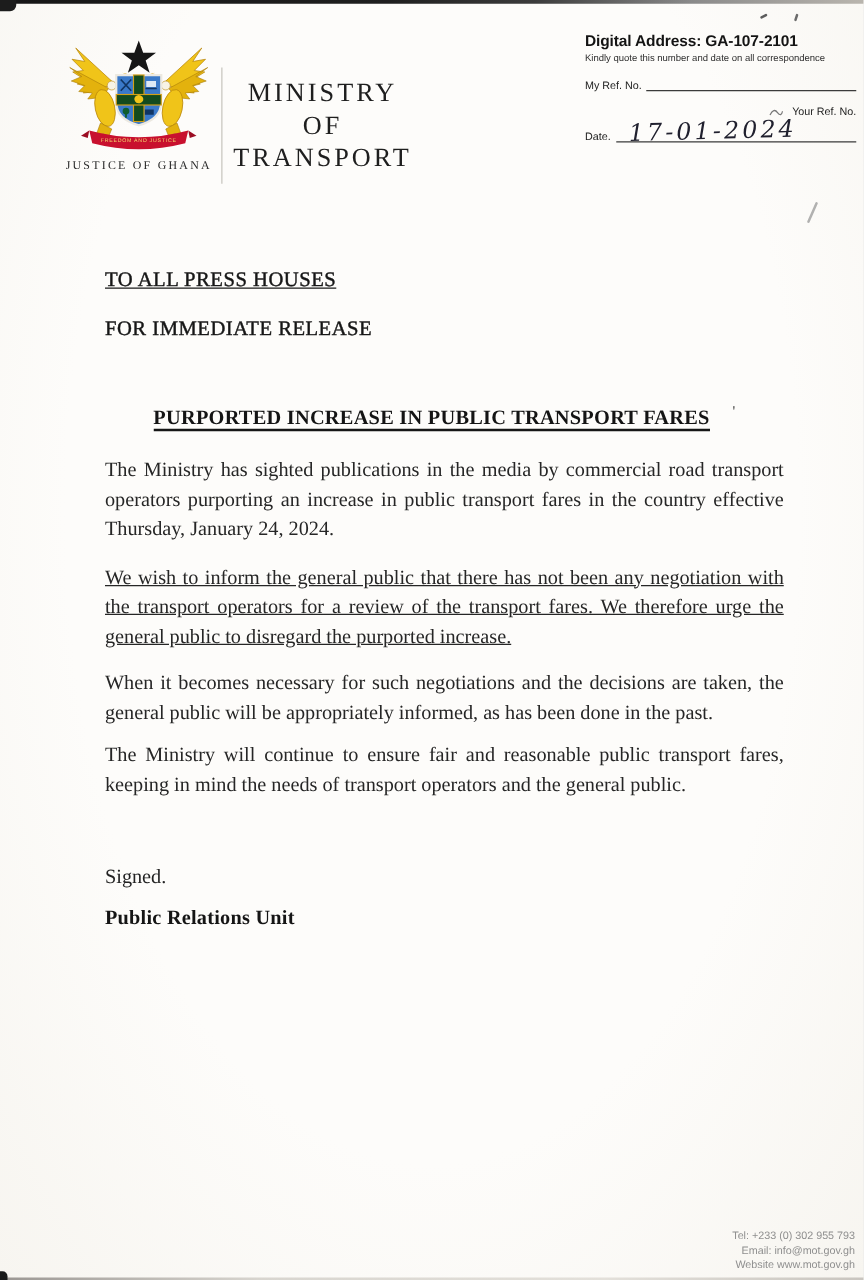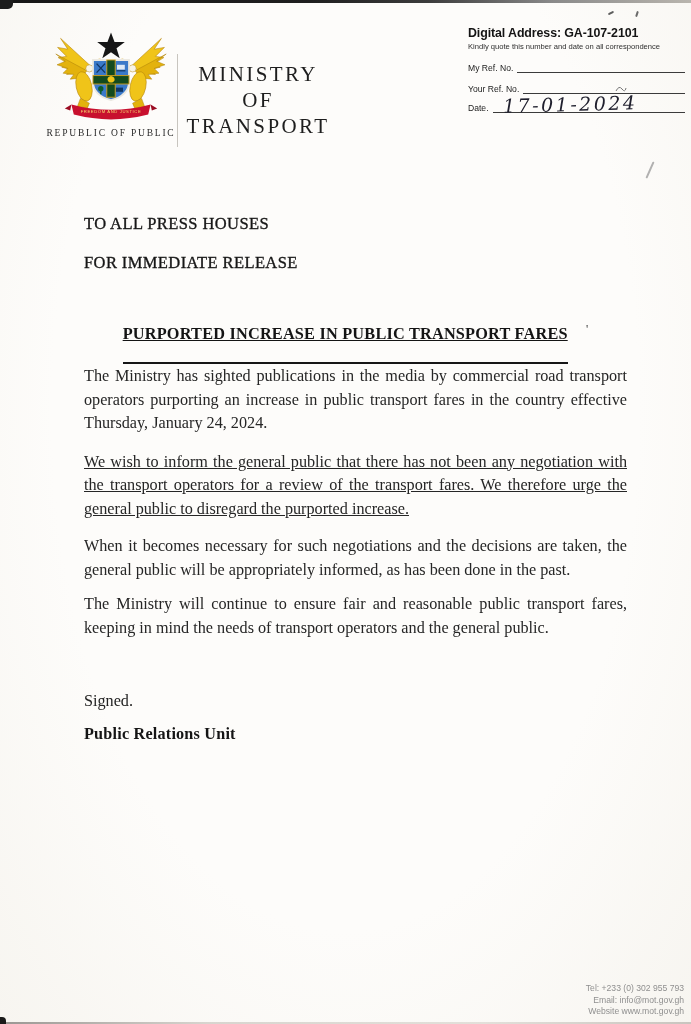--- a/index.html
+++ b/index.html
@@ -24,38 +24,38 @@
   .arms svg{width:120px;height:96px;display:block;margin:0 auto;}
   .arms-caption{font-size:9.5px;letter-spacing:1.8px;color:#2a2a2a;margin-top:2px;white-space:nowrap;}
   .lh-divider{position:absolute;left:177px;top:54px;width:1px;height:93px;background:#c8c5bf;}
   .ministry{position:absolute;left:184px;top:61px;width:148px;text-align:center;
     font-size:21px;letter-spacing:2.4px;line-height:26px;color:#1e1e1e;}
   .address-block{position:absolute;left:468px;top:26px;width:217px;font-family:"Liberation Sans", sans-serif;color:#141414;}
   .addr-bold{font-size:12.4px;font-weight:bold;line-height:15.5px;letter-spacing:-0.1px;}
   .addr-note{font-size:7.6px;color:#2e2e2e;margin-top:0;}
   .ref-row{display:flex;align-items:flex-end;font-size:8.6px;color:#222;}
   .row-myref{margin-top:12px;}
-  .row-yourref{margin-top:11px;}
+  .row-yourref{margin-top:11px;flex-direction:column;}
   .row-date{margin-top:9px;}
   .ref-line{flex:1;border-bottom:1px solid #3b3b3b;height:9px;margin-left:4px;position:relative;}
   .squiggle{position:absolute;right:58px;bottom:0;}
   .handwriting{
     position:absolute;left:10px;bottom:-3px;
     font-family:"DejaVu Serif", serif;font-style:italic;font-size:19px;color:#20202e;
     letter-spacing:2.5px;transform:rotate(-1.5deg);white-space:nowrap;
   }
 
   
   .letter-body{position:absolute;left:84px;top:205px;width:543px;}
   .letter-body p{margin:0;}
   .caps{font-size:16.5px;line-height:20px;letter-spacing:0.4px;color:#161616;-webkit-text-stroke:0.35px #1a1a1a;}
-  .recipient{margin-top:9px !important;}
+  .recipient{margin-top:9px !important;text-decoration:underline;}
   .release{margin-top:19px !important;}
   .subject{margin:46px 0 0;text-align:center;font-size:16.3px;line-height:21px;font-weight:bold;color:#141414;letter-spacing:0.2px;}
-  .subject .u{border-bottom:2px solid #161616;padding-bottom:19px;text-decoration:underline;}
+  .subject .u{border-bottom:2px solid #161616;padding-bottom:0;}
   .subject .mark{font-size:12px;margin-left:14px;color:#3a3a3a;vertical-align:6px;font-weight:normal;}
   .para{font-size:16.2px;line-height:23.5px;text-align:justify;color:#262626;}
   .p1{margin-top:21px !important;}
   .p2{margin-top:15px !important;text-decoration:underline;}
   .p3{margin-top:14px !important;}
   .p4{margin-top:11px !important;}
   .signed{margin-top:51px !important;font-size:16.2px;line-height:20px;}
   .signatory{margin-top:14px !important;font-size:16.2px;font-weight:bold;color:#151515;letter-spacing:0.2px;}
 
   
@@ -101,21 +101,21 @@
       <rect x="108" y="96" width="12" height="7" fill="#103563"></rect>
       <rect x="93" y="50" width="14" height="62" fill="#134a1e" stroke="#d4a017" stroke-width="1.5"></rect>
       <rect x="70" y="76" width="60" height="14" fill="#134a1e" stroke="#d4a017" stroke-width="1.5"></rect>
       <path d="M95,79 q5,-5 10,0 q3,5 -2,8 q-6,2 -8,-2 q-2,-3 0,-6" fill="#f0c419"></path>
 
       <path d="M34,124 l-11,7 9,3 z" fill="#9b0c22"></path>
       <path d="M166,124 l11,7 -9,3 z" fill="#9b0c22"></path>
       <path d="M34,124 Q100,142 166,124 L162,141 Q100,157 38,141 Z" fill="#c8102e"></path>
       <text x="100" y="139" text-anchor="middle" font-size="7" letter-spacing="1" fill="#f5d76e">FREEDOM AND JUSTICE</text>
     </svg>
-    <div class="arms-caption">REPUBLIC OF PUBLIC</div>
+    <div class="arms-caption">JUSTICE OF GHANA</div>
   </div>
 
   <div class="lh-divider"></div>
 
   <div class="ministry">
     <div>MINISTRY</div>
     <div>OF</div>
     <div>TRANSPORT</div>
   </div>
 

